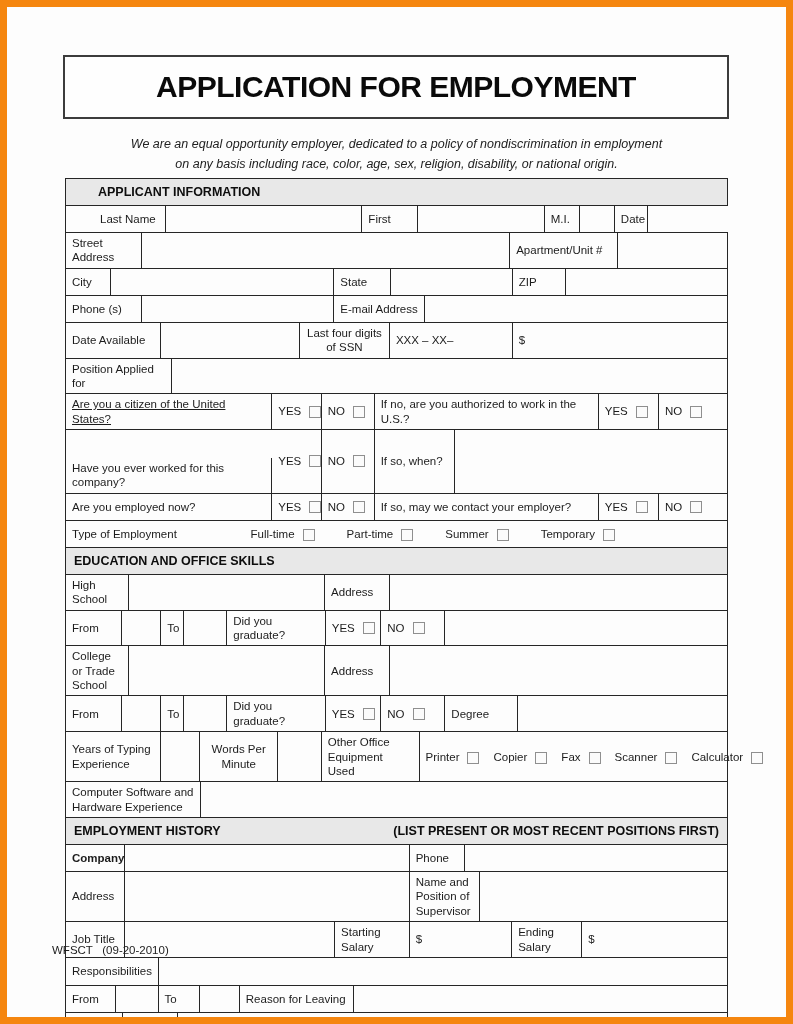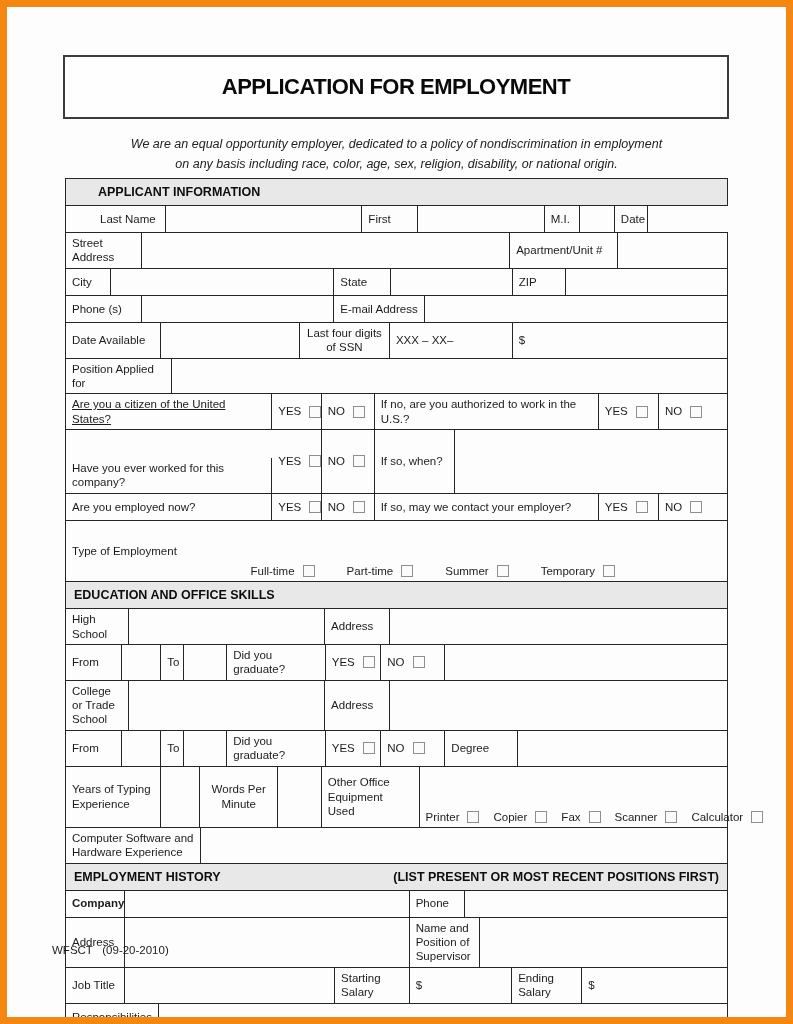--- a/index.html
+++ b/index.html
@@ -11,21 +11,21 @@
     position:relative;
     font-family:"Liberation Sans", sans-serif;
     color:#1c1c1c;
     overflow:hidden;
   }
   .title-box {
     position:absolute; left:56px; top:48px; width:666px; height:64px;
     border:2px solid #3c3c3c; background:#fefefe;
     display:flex; align-items:center; justify-content:center;
   }
-  .title-text { font-size:22px; font-weight:bold; letter-spacing:-0.5px; color:#0a0a0a; }
+  .title-text { font-size:30px; font-weight:bold; letter-spacing:-0.5px; color:#0a0a0a; }
   .tagline {
     position:absolute; left:0; top:127px; width:779px;
     text-align:center; font-style:italic; font-size:12.5px; line-height:1.6; color:#222;
   }
   .form-table {
     position:absolute; left:58px; top:171px; width:663px;
     border:1px solid #262626; background:#fdfdfd;
   }
   .sec-header {
     background:#e8e8e8; border-bottom:1px solid #262626;
@@ -46,21 +46,21 @@
   .cell.input, .money .fill { background:#fdfdfd; }
   .money .dollar { margin-right:6px; }
   .money .fill { flex:1; height:100%; }
   .check { justify-content:flex-start; }
   .box {
     width:12px; height:12px; flex:none;
     border:1px solid #8f8f8f; background:#fbfbfb;
     display:inline-block; margin-left:8px;
   }
   .opts { display:flex; align-items:center; }
-  .opt { display:inline-flex; align-items:center;margin-top:40px; }
+  .opt { display:inline-flex; align-items:flex-end; }
   .nb .cell { border-right:none; }
   .footer {
     position:absolute; left:45px; top:937px;
     font-size:11.5px; color:#1c1c1c; white-space:pre;
   }
 </style>
 </head>
 <body>
 
 <div class="page">

